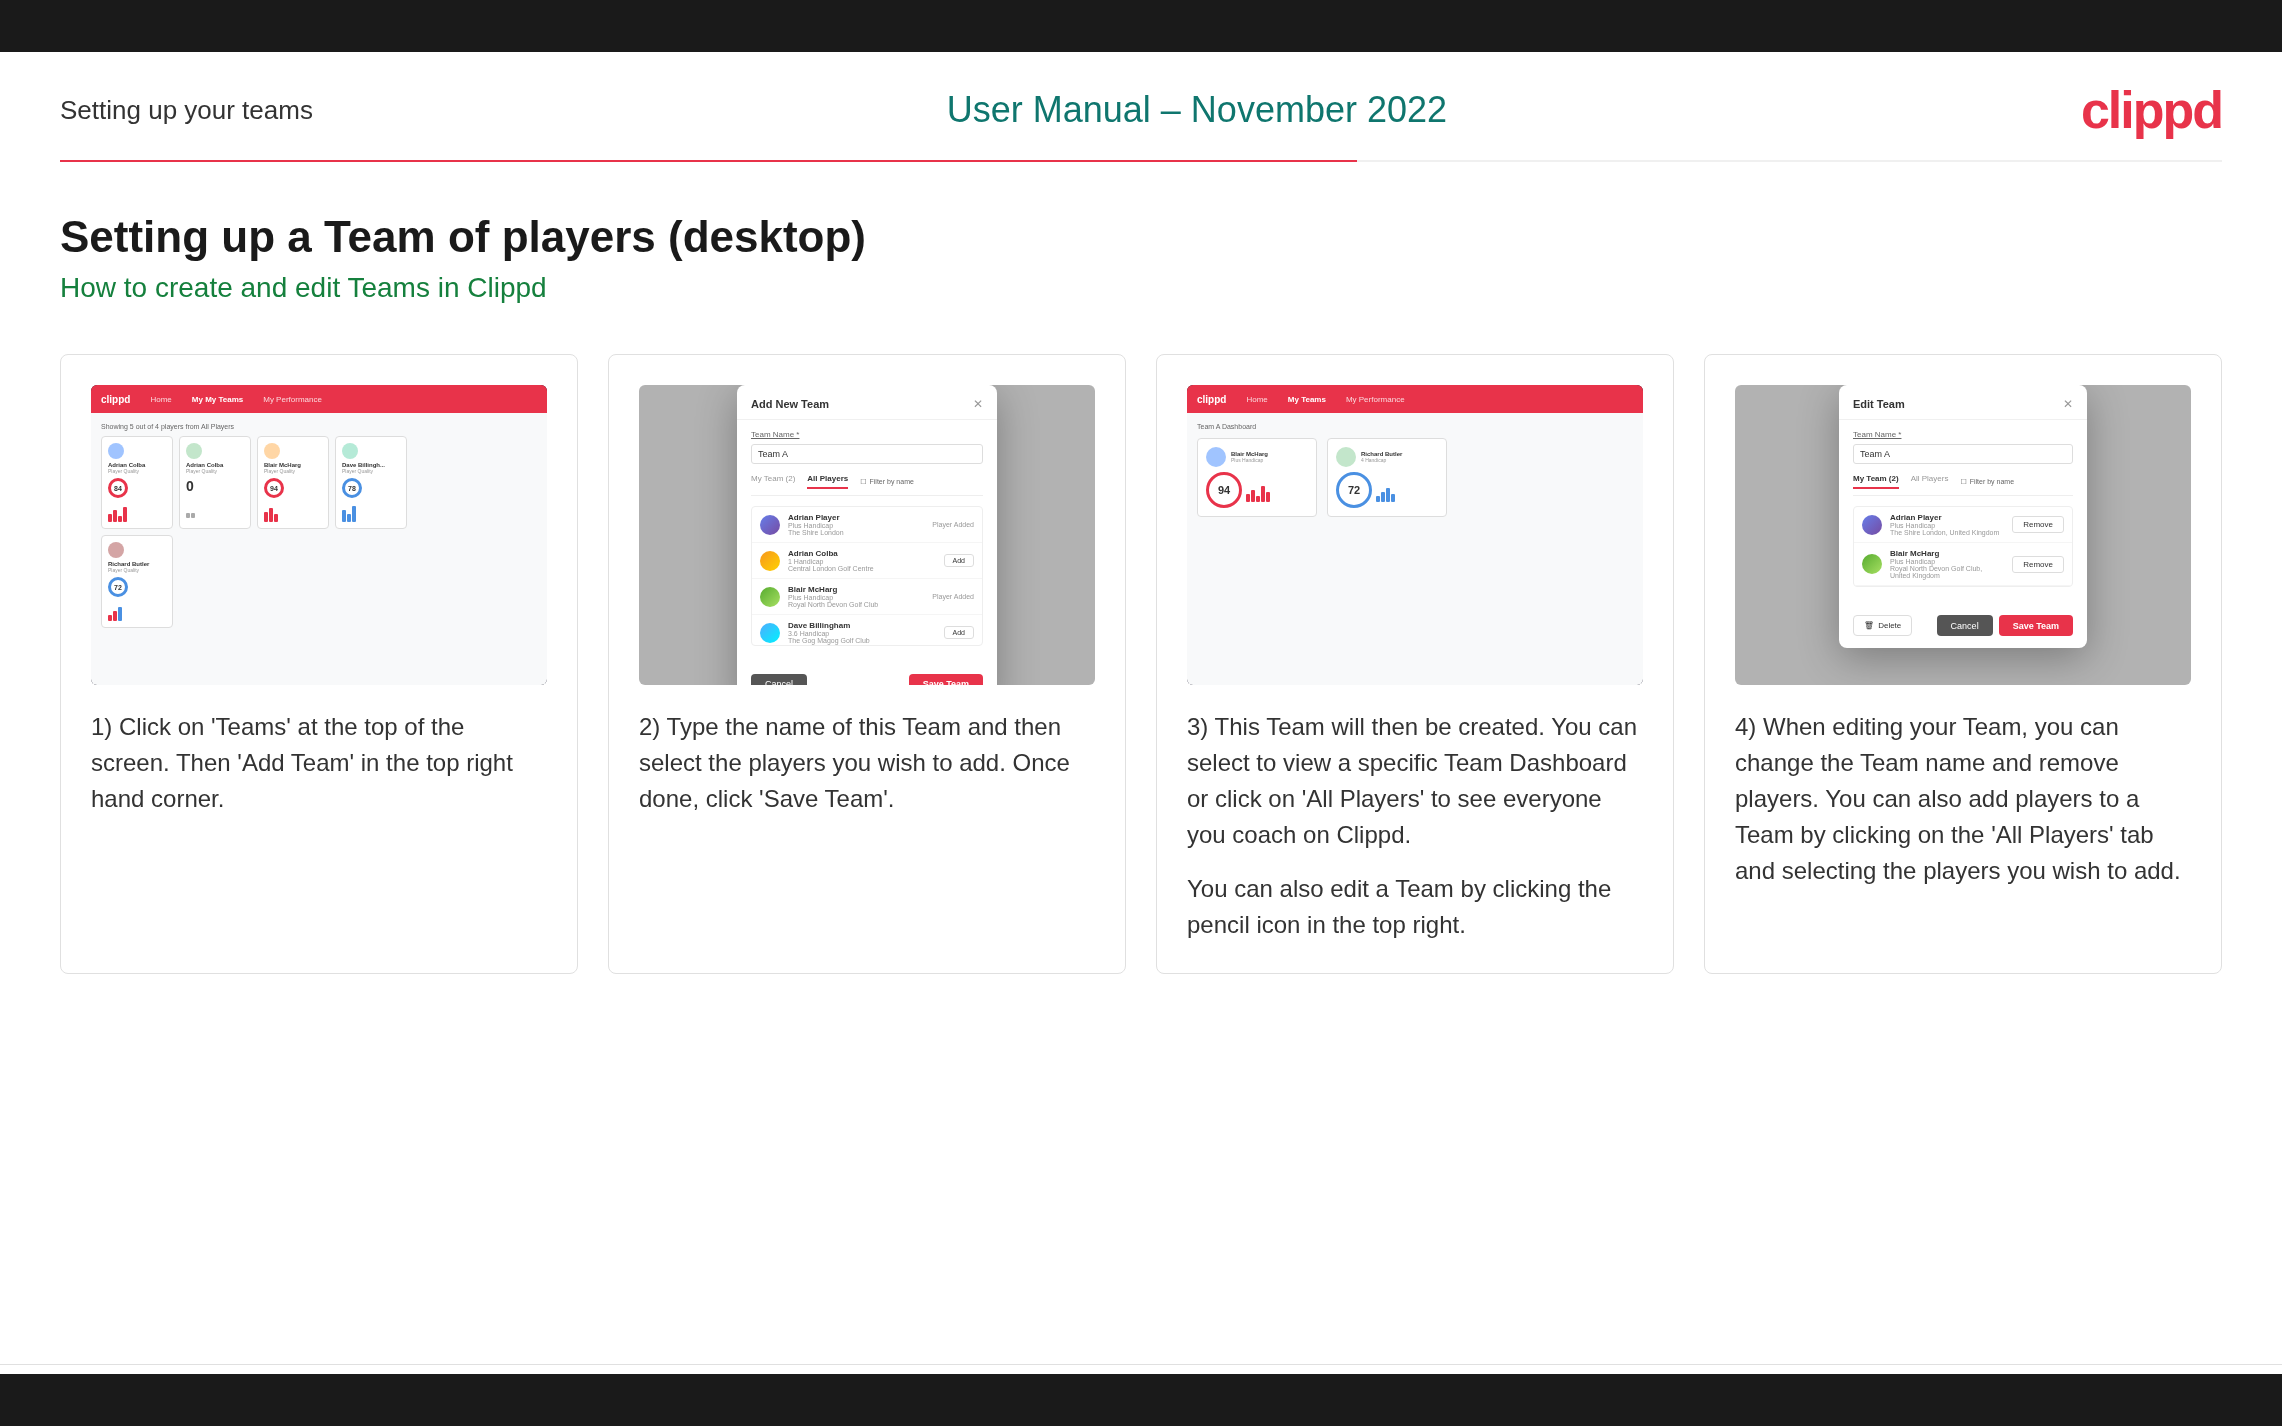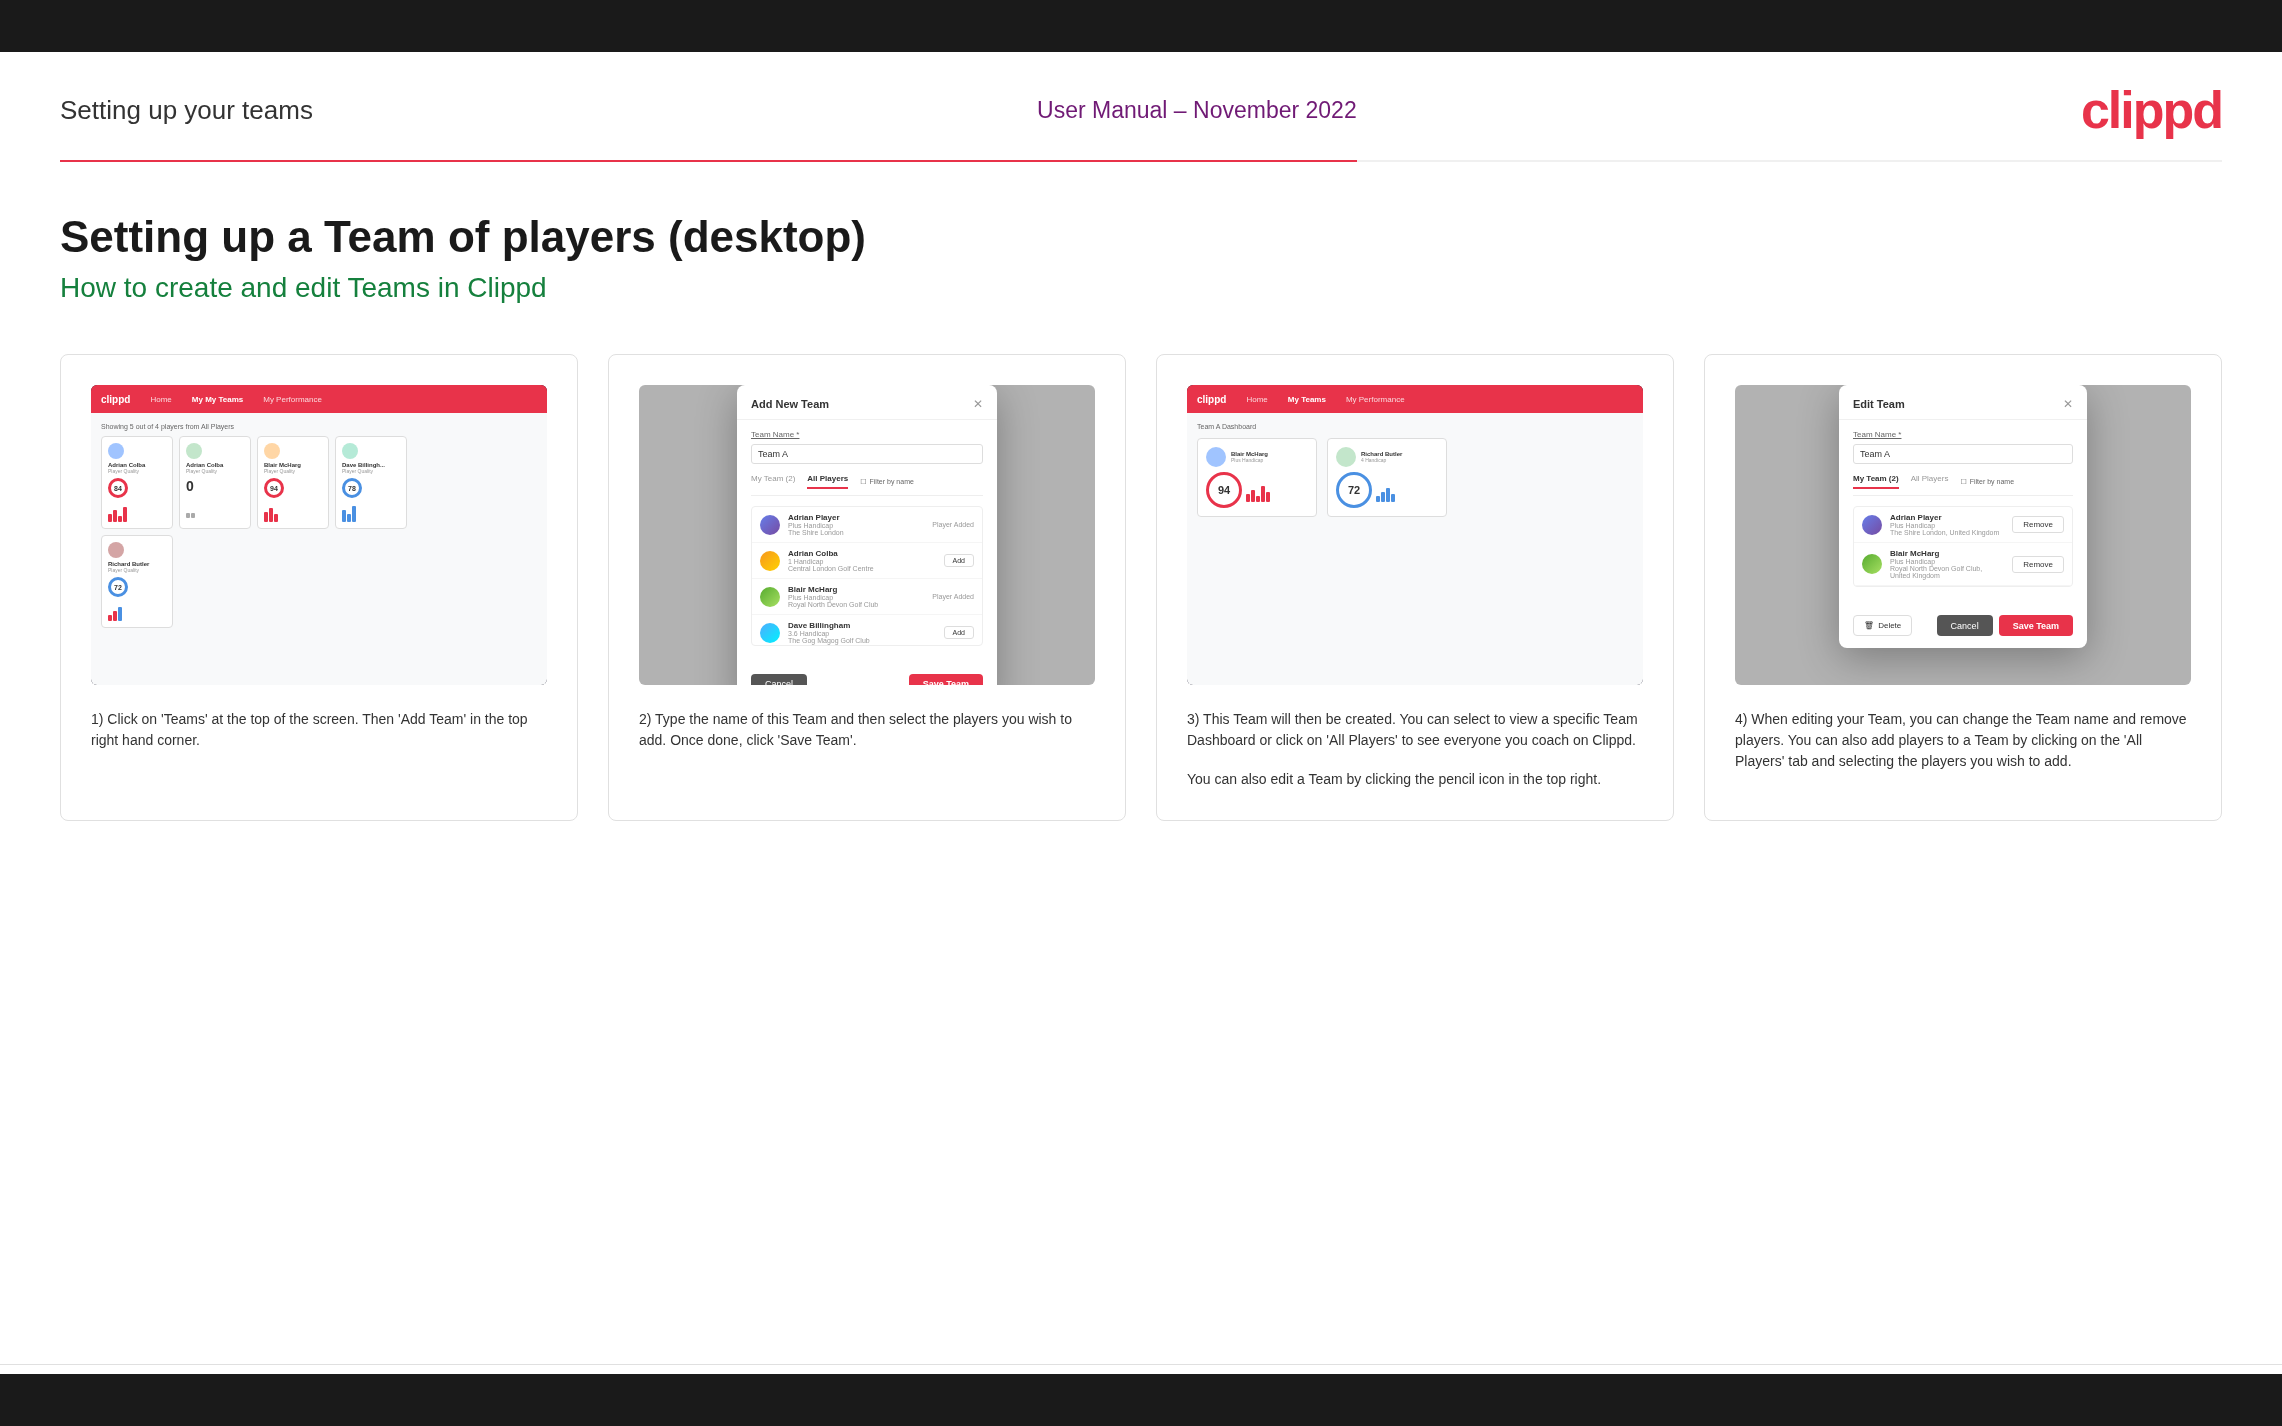--- a/index.html
+++ b/index.html
@@ -23,22 +23,22 @@
       display: flex;
       align-items: center;
       justify-content: space-between;
       padding: 28px 60px 20px 60px;
     }
     .header-left {
       font-size: 26px;
       color: #333;
     }
     .header-center {
-      font-size: 23px;
-      color: #701a75;
+      font-size: 36px;
+      color: #0f766e;
     }
     .header-logo {
       font-size: 52px;
       font-weight: 700;
       color: #e8334a;
       letter-spacing: -2px;
     }
 
     
     .divider {
@@ -321,21 +321,21 @@
       border: 1px solid #ddd;
       border-radius: 3px;
       padding: 3px 10px;
       font-size: 8px;
       color: #333;
       cursor: pointer;
     }
 
     
     .card-text {
-      font-size: 14px;
+      font-size: 24px;
       color: #333;
       line-height: 1.5;
       flex: 1;
     }
 
     
     .footer {
       padding: 20px 60px;
       border-top: 1px solid #e0e0e0;
       margin-top: auto;

